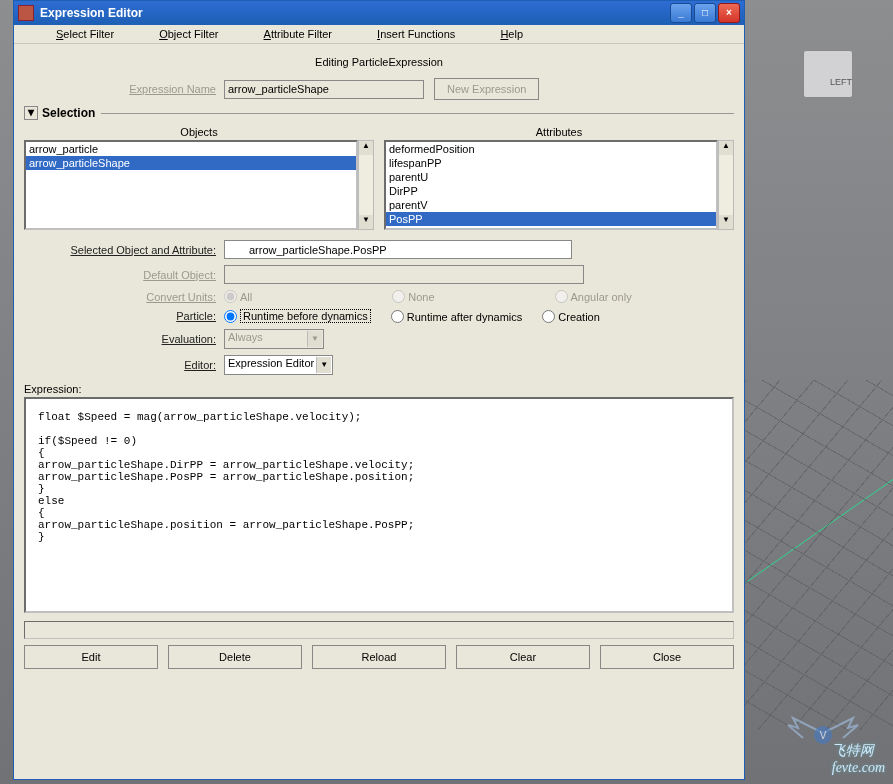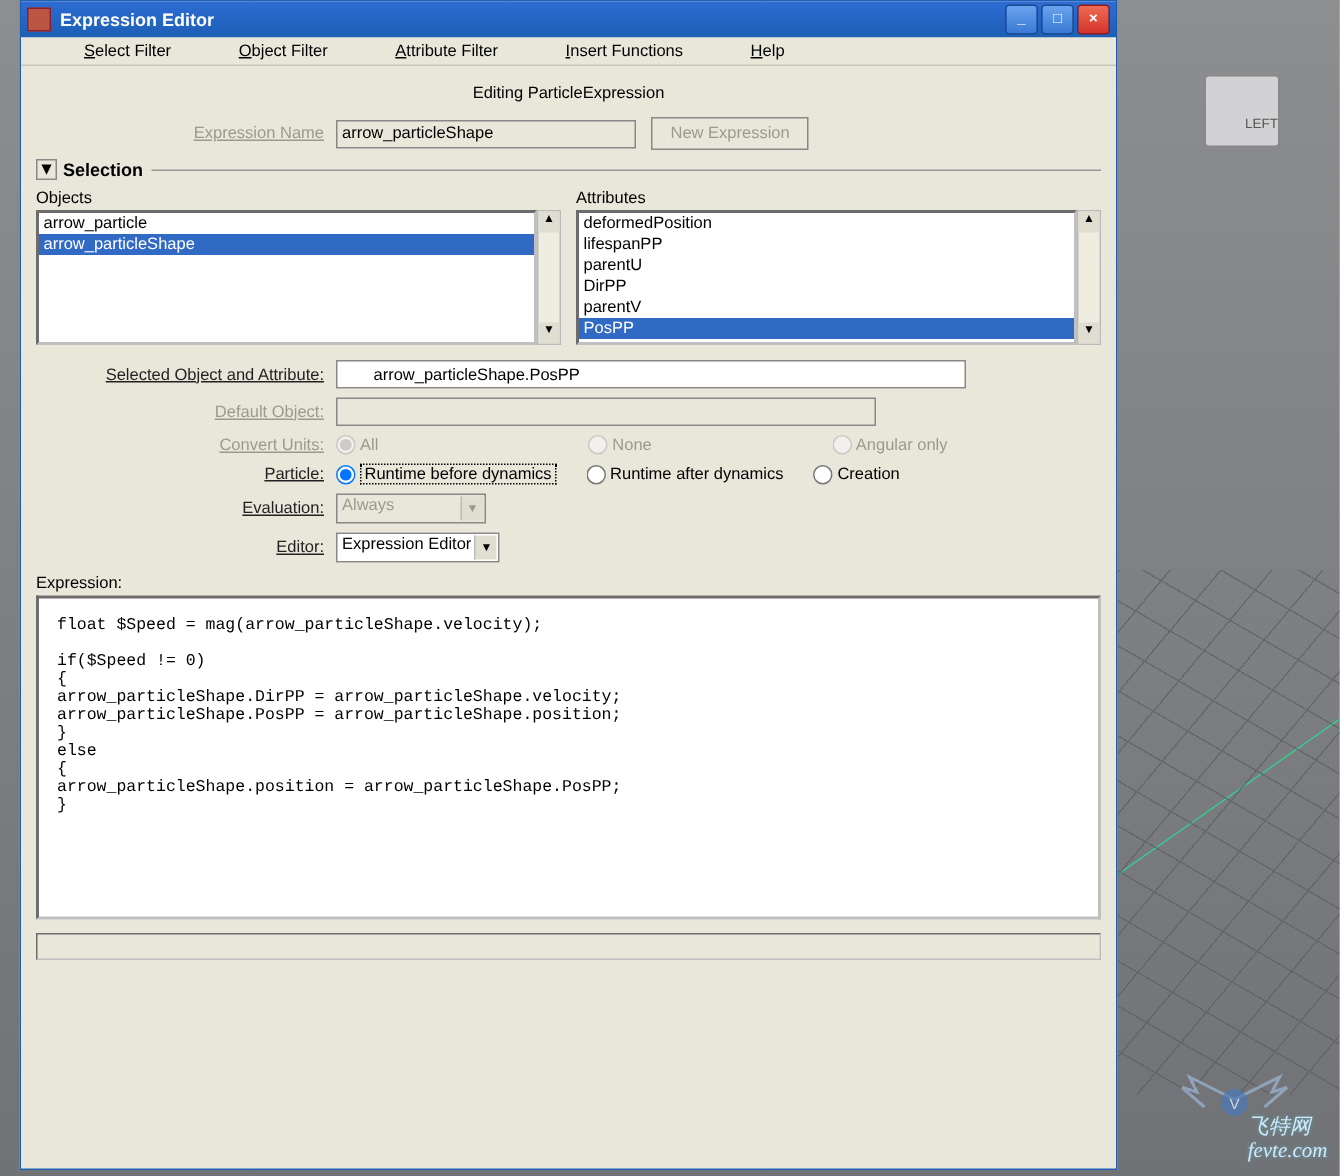--- a/index.html
+++ b/index.html
@@ -91,36 +91,36 @@
   display: flex; align-items: center; font-weight: bold; font-size: 12px;
   margin: 4px 0 6px;
 }
 .section-header .toggle {
   width: 14px; height: 14px; border: 1px solid #888; background: #e9e7d9;
   margin-right: 4px; text-align: center; line-height: 11px; cursor: pointer;
 }
 .section-header .line { flex: 1; border-top: 1px solid #999; margin-left: 6px; }
 .listboxes { display: flex; gap: 10px; margin-bottom: 10px; }
 .listbox-col { flex: 1; }
-.listbox-col .lb-label { margin-bottom: 2px; }
+.listbox-col .lb-label { margin-bottom: 2px; text-align: center; }
 .listbox {
   background: white; border: 2px inset #c0c0c0; height: 90px;
   overflow-y: auto; font-size: 11px;
 }
 .listbox .item { padding: 1px 3px; cursor: pointer; }
 .listbox .item.selected { background: #316ac5; color: white; }
 .listbox-wrap { display: flex; }
 .listbox-wrap .listbox { flex: 1; }
 .listbox-wrap .sb {
   width: 16px; background: #efede0; border: 1px solid #bbb;
   display: flex; flex-direction: column;
 }
 .sb .arrow { height: 14px; text-align: center; font-size: 8px; background: #e0ded0; cursor: pointer; }
 .sb .track { flex: 1; }
-.radio-row { display: flex; align-items: center; gap: 20px; }
+.radio-row { display: flex; align-items: flex-end; gap: 20px; }
 .radio-opt { display: flex; align-items: center; gap: 3px; cursor: pointer; }
 .radio-opt.disabled { color: #9c9a8c; }
 .radio-opt input { margin: 0; }
 .radio-opt .boxed { border: 1px dotted #000; padding: 0 2px; }
 .select {
   background: white; border: 1px solid #888; height: 20px;
   padding: 1px 18px 1px 3px; font-size: 11px; position: relative;
   display: inline-block; min-width: 100px;
 }
 .select .arrow {
@@ -232,21 +232,21 @@
             <div class="arrow">▲</div>
             <div class="track"></div>
             <div class="arrow">▼</div>
           </div>
         </div>
       </div>
     </div>
 
     <div class="row">
       <div class="label-left">Selected Object and Attribute:</div>
-      <input class="text-input" style="width: 420px; padding-left: 24px;" value="arrow_particleShape.PosPP">
+      <input class="text-input" style="width: 348px; padding-left: 24px;" value="arrow_particleShape.PosPP">
     </div>
 
     <div class="row">
       <div class="label-left disabled">Default Object:</div>
       <input class="text-input" readonly="" style="width: 360px;" value="">
     </div>
 
     <div class="row">
       <div class="label-left disabled">Convert Units:</div>
       <div class="radio-row">
@@ -309,14 +309,21 @@
 arrow_particleShape.DirPP = arrow_particleShape.velocity;
 arrow_particleShape.PosPP = arrow_particleShape.position;
 }
 else
 {
 arrow_particleShape.position = arrow_particleShape.PosPP;
 }</textarea>
 
     <div class="status-bar"></div>
 
+    <div class="button-row">
+      <button class="btn">Edit</button>
+      <button class="btn">Delete</button>
+      <button class="btn">Reload</button>
+      <button class="btn">Clear</button>
+      <button class="btn">Close</button>
+    </div>
   </div>
 </div>
 
 </body></html>

